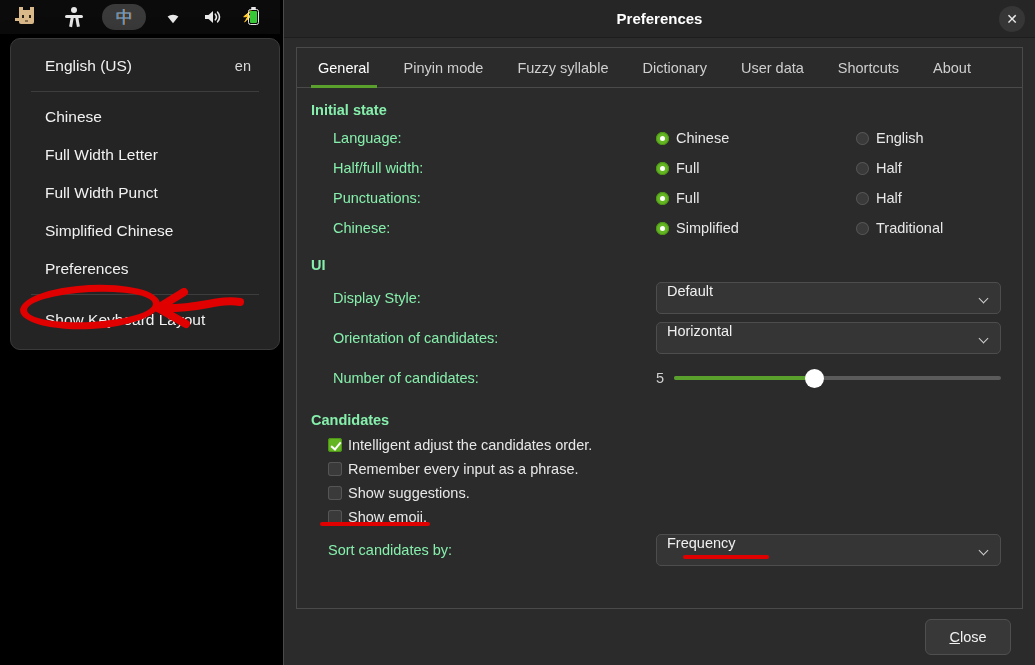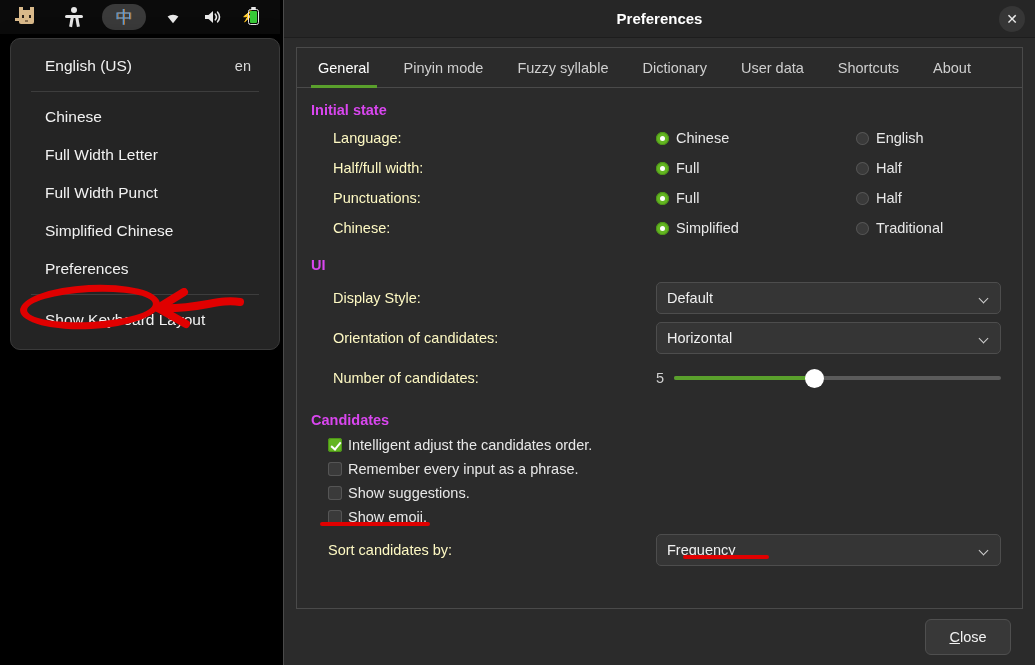--- a/index.html
+++ b/index.html
@@ -156,34 +156,34 @@
   }
   .tab.active { color: #ffffff; }
   .tab.active::after {
     content: ""; position: absolute; left: 10px; right: 10px; bottom: -1px;
     height: 3px; background: #5aa02c;
   }
 
   .pane { flex: 1; padding: 14px 18px 0 14px; overflow: hidden; }
 
   .section-title {
-    color: #d946ef; font-size: 14.5px; font-weight: bold;
+    color: #86efac; font-size: 14.5px; font-weight: bold;
     margin: 0 0 5px 0;
   }
   .section-title.ui { margin-top: 14px; }
   .section-title.cands { margin-top: 14px; }
 
   .row {
     display: flex; align-items: center;
     height: 30px;
   }
   .row-label {
     width: 345px; flex: none;
     padding-left: 22px;
-    color: #fef9c3; font-size: 14.5px;
+    color: #86efac; font-size: 14.5px;
   }
 
   
   .radio-opt { display: flex; align-items: center; width: 200px; }
   .radio-opt.second { width: auto; }
   .radio {
     width: 13px; height: 13px; border-radius: 50%;
     flex: none; margin-right: 7px; position: relative;
   }
   .radio.on { background: #63b521; box-shadow: inset 0 0 0 1px #4d9417; }
@@ -194,21 +194,21 @@
   .radio.off { background: #3a3a3a; box-shadow: inset 0 0 0 1px #555; }
   .radio-label { color: #e8e8e8; font-size: 14.5px; }
 
   
   .combo {
     position: relative;
     width: 345px; height: 32px;
     background: #353535;
     border: 1px solid #4d4d4d;
     border-radius: 5px;
-    display: flex; align-items: center;
+    display: flex; 
     padding: 0 10px;
     color: #f0f0f0; font-size: 14.5px;
   }
   .combo .chev {
     position: absolute; right: 11px; top: 50%; margin-top: -3px;
     width: 9px; height: 6px;
   }
   .combo .chev::before {
     content: ""; position: absolute; left: 0; top: 0;
     width: 6px; height: 6px;

